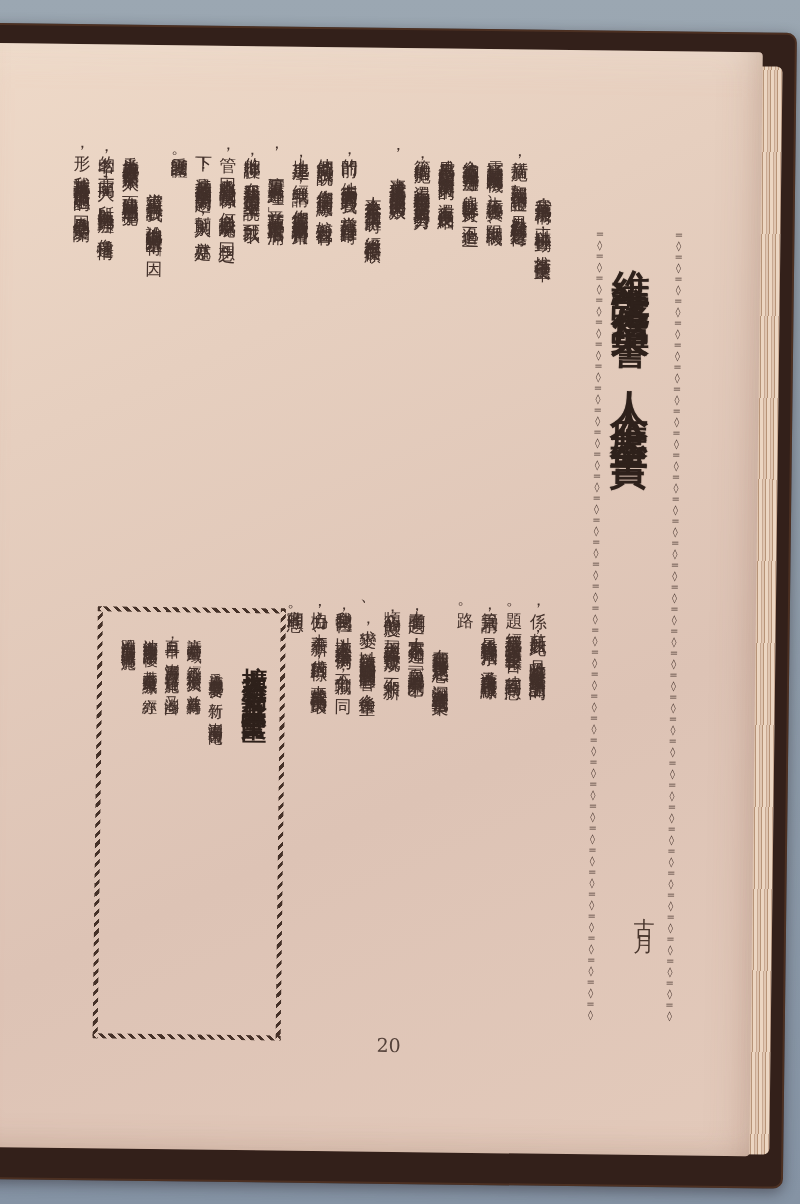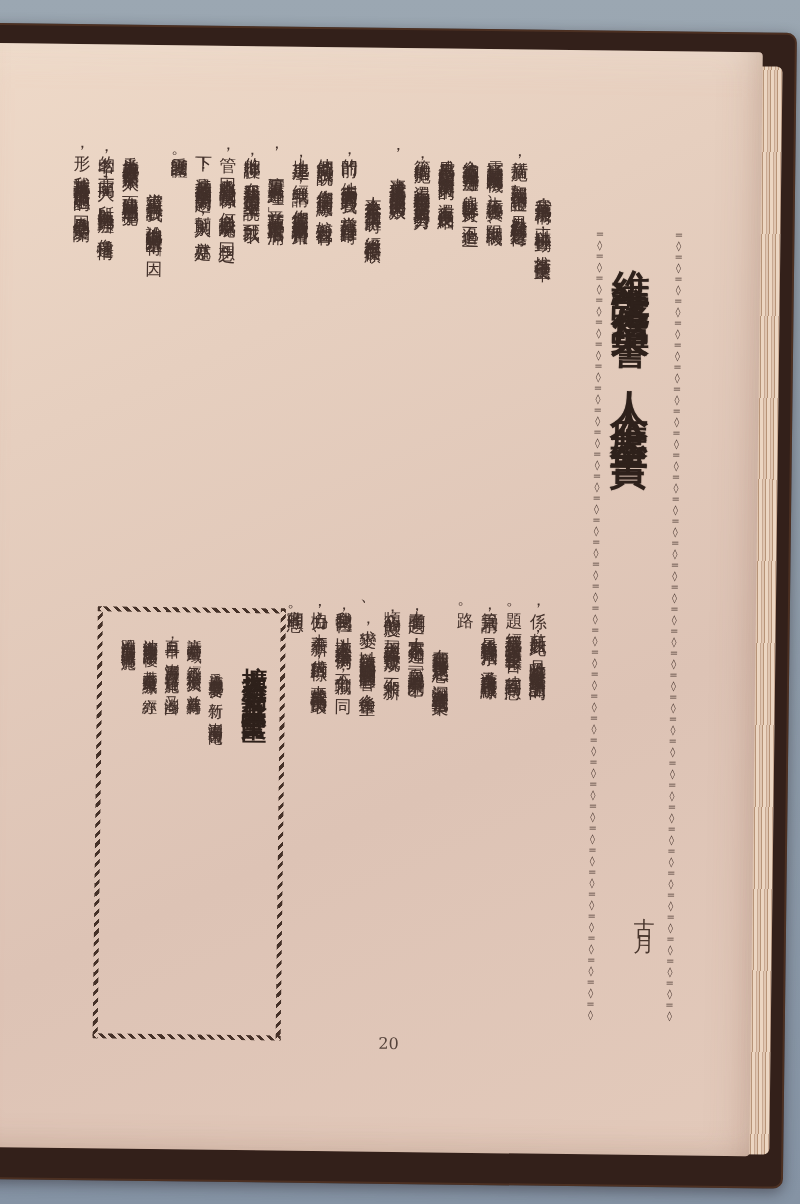--- a/index.html
+++ b/index.html
@@ -72,21 +72,21 @@
     left:140px; top:38px; height:386px; width:34px;
     font-size:25px; font-weight:bold; letter-spacing:4.5px; color:#2e211b;
   }
   .boxbody {
     left:16px; top:20px; width:114px; height:396px;
     font-size:15px; line-height:22px; letter-spacing:1.5px;
     color: var(--ink,#42302a);
   }
   .pagenum {
     position:absolute; left:384px; top:986px; width:40px;
-    font-size:16px; color:#54423a; text-align:center;
+    font-size:19px; color:#54423a; text-align:center;
     font-family: "DejaVu Serif", serif;
   }
 </style>
 </head>
 <body>
 
 <div class="photo">
   <div class="book">
     <div class="cover"></div>
     <div class="page-stack"></div>

